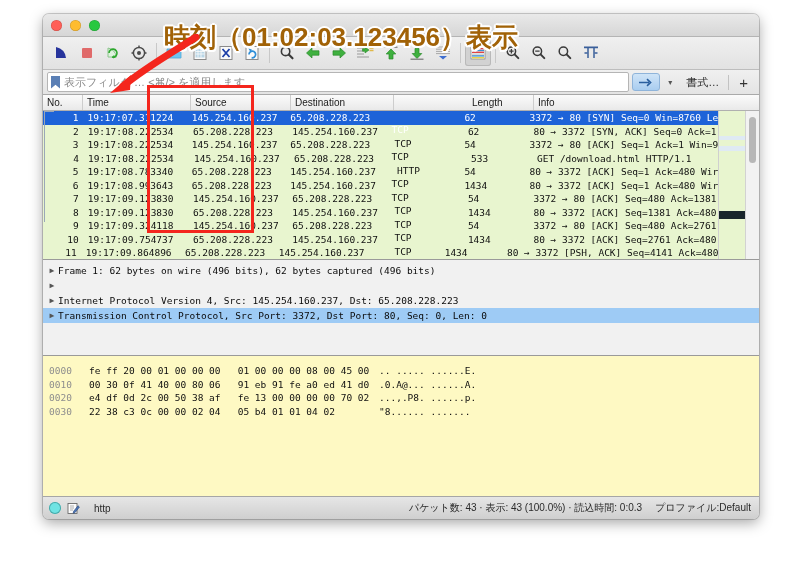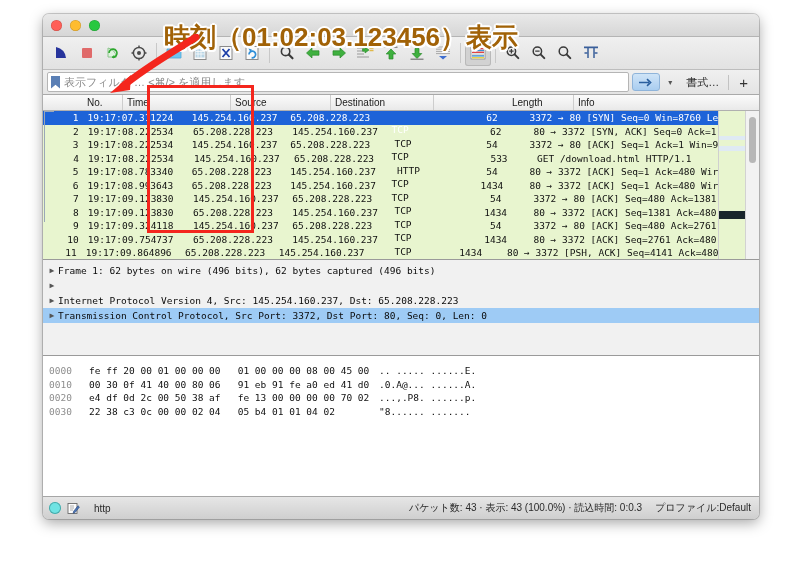--- a/index.html
+++ b/index.html
@@ -117,21 +117,21 @@
     display: flex; flex-direction: column;
     border-bottom: 1px solid #9a9a9a;
     position: relative;
     overflow: hidden;
   }
   .plist-head {
     height: 15px;
     background: linear-gradient(to bottom, #fbfbfb, #e9e9e9);
     border-bottom: 1px solid #b0b0b0;
     display: flex; flex: none;
-    font-size: 10px; color: #1a1a1a; padding-left: 40px;
+    font-size: 10px; color: #1a1a1a;
   }
   .plist-head > div {
     border-right: 1px solid #cdcdcd;
     padding-left: 4px;
     line-height: 15px;
     overflow: hidden; white-space: nowrap;
     box-sizing: border-box;
   }
   .c-no    { width: 40px;  }
   .c-time  { width: 108px; }
@@ -157,21 +157,21 @@
     background: #e8f5cf;
     align-items: center;
     white-space: nowrap;
   }
   .prow.selected { background: #1d63d8; color: #ffffff; }
   .prow > div {
     padding: 0 3px; overflow: hidden; box-sizing: border-box;
     line-height: 13.5px;
   }
   .prow .c-no  { text-align: right; padding-right: 4px; }
-  .prow .c-len { text-align: center; padding-right: 7px; }
+  .prow .c-len { text-align: left; padding-right: 7px; }
   .prow .c-time { padding-left: 5px; }
 
   
   .tree-handle {
     position: absolute;
     left: 1px; top: 0px;
     width: 9px; height: 110px;
     border-left: 1px solid #9aa7b8;
     border-top: 1px solid #9aa7b8;
     pointer-events: none;
@@ -213,21 +213,21 @@
   }
   .drow.selected { background: #9ecbf5; }
   .tri {
     width: 12px; flex: none; color: #555;
     font-size: 8px; text-align: center;
   }
 
   
   .hex-pane {
     flex: 1 1 auto;
-    background: #ffffff;
+    background: #fef9c3;
     padding: 8px 0 0 6px;
     overflow: hidden;
   }
   .hrow {
     display: flex; height: 13.5px; align-items: center;
     font-family: "DejaVu Sans Mono", monospace;
     font-size: 9.5px; white-space: pre;
   }
   .h-off { width: 40px; color: #8e8e8e; flex: none; }
   .h-hex { width: 290px; color: #101010; flex: none; }

